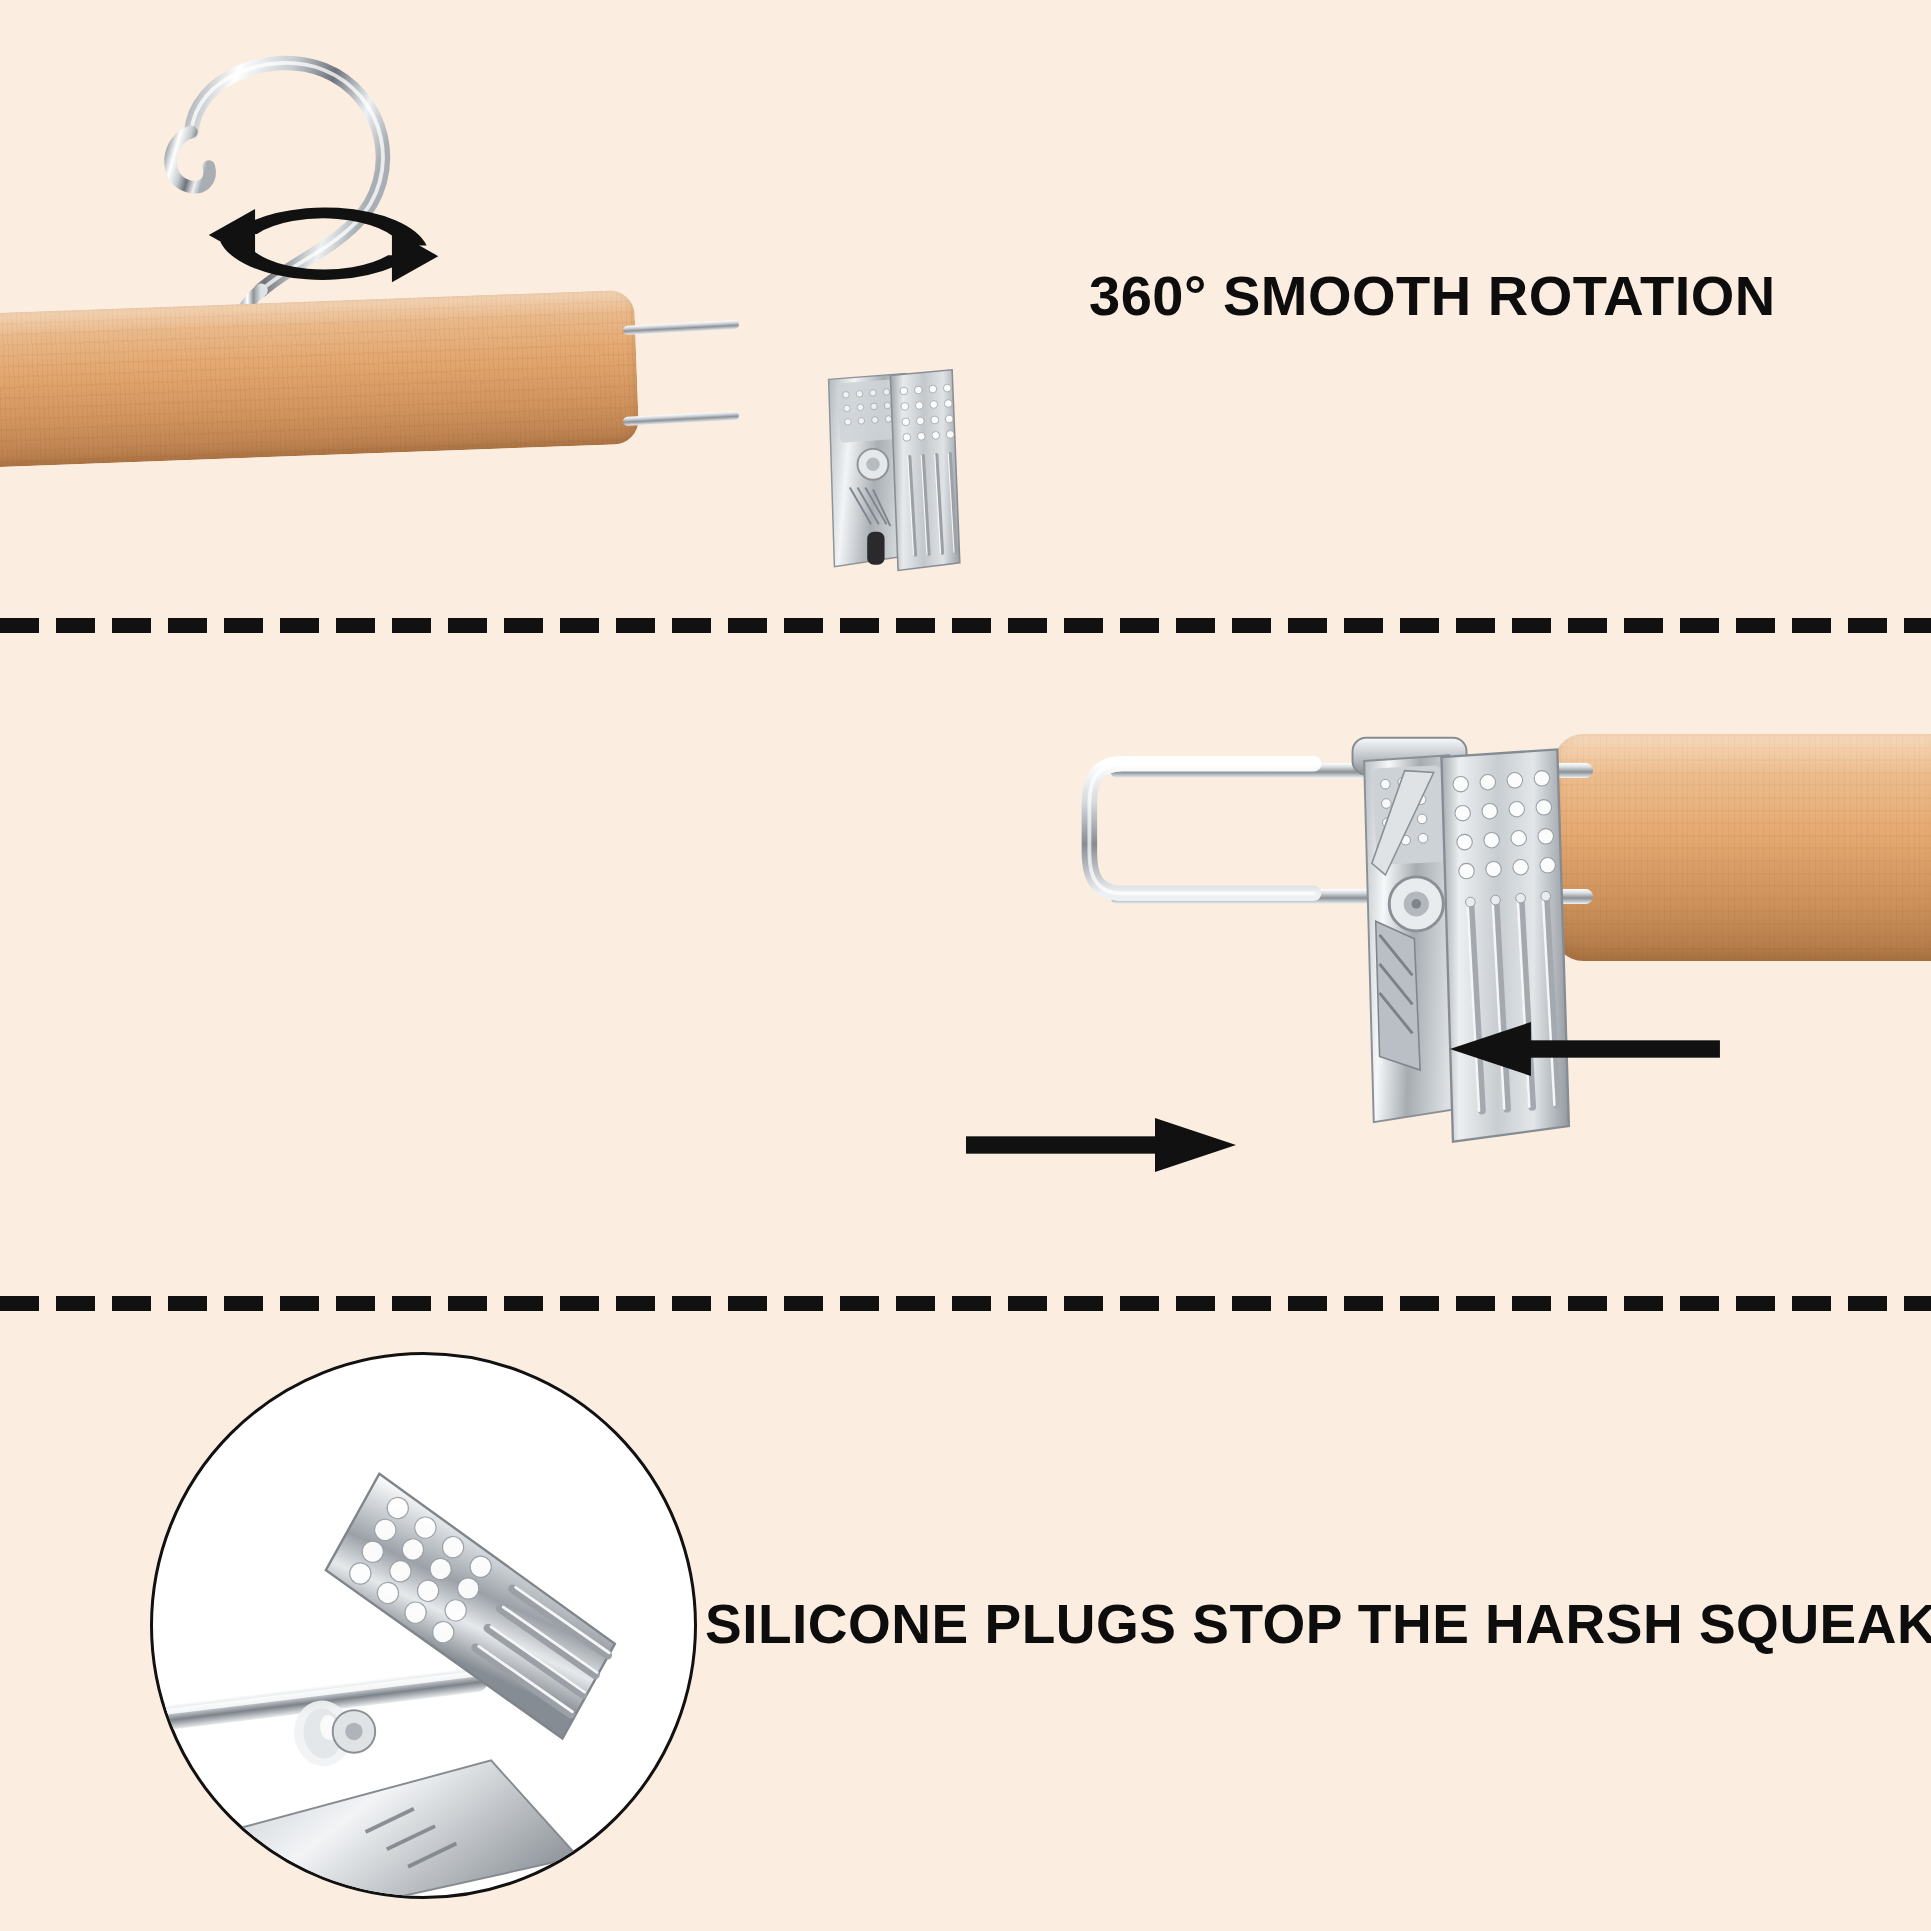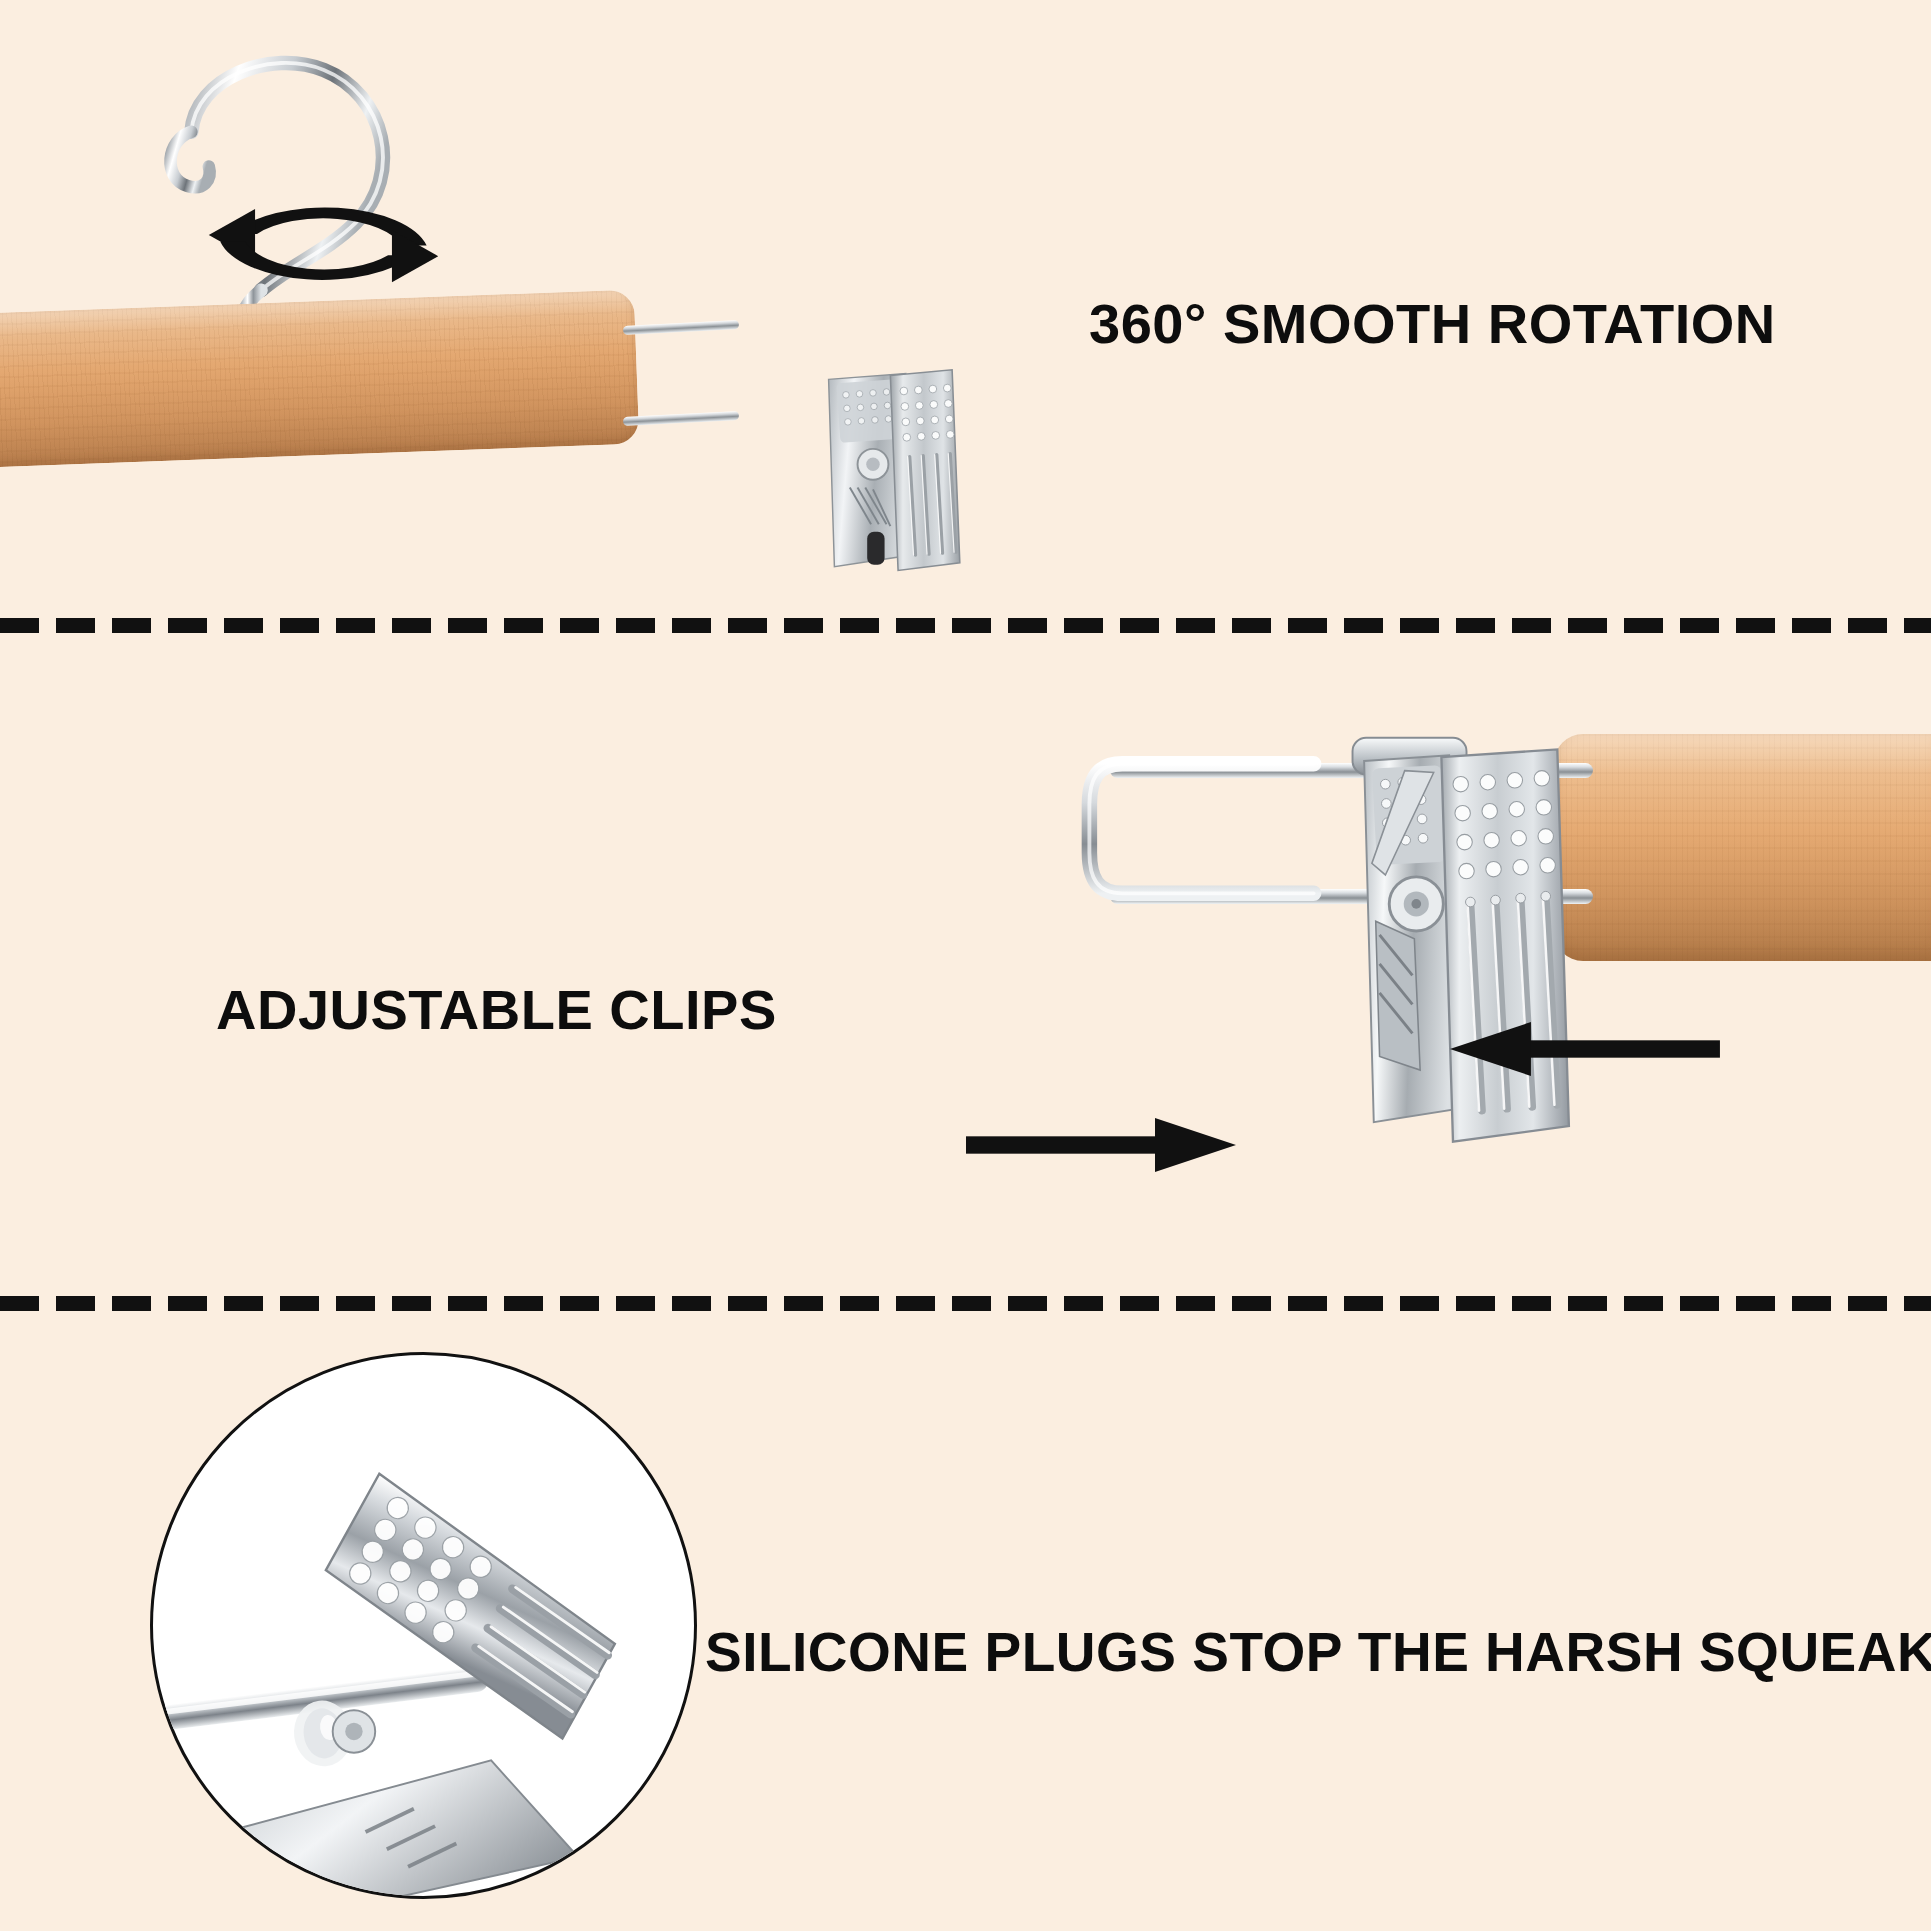--- a/index.html
+++ b/index.html
@@ -33,21 +33,20 @@
 
   
   .headline {
     position: absolute;
     color: #0d0d0d;
     font-weight: 700;
     letter-spacing: 0.5px;
     white-space: nowrap;
     line-height: 1;
     font-stretch: condensed;
-    margin-top: 28px;
   }
   #label-rotation { left: 1089px; top: 268px; font-size: 56px; }
   #label-clips    { left: 216px;  top: 954px;  font-size: 56px; }
   #label-silicone { left: 705px;  top: 1597px; font-size: 55px; }
 
   
   #panel-1 { position: absolute; left: 0; top: 0; width: 1931px; height: 618px; }
 
   
   #hook-svg { position: absolute; left: 145px; top: 39px; }
@@ -516,20 +515,19 @@
         </g>
       </svg>
     </div>
   </div>
 
   <div class="divider" id="divider-1"></div>
   <div class="divider" id="divider-2"></div>
 
   <div class="headline" id="label-rotation">360° SMOOTH ROTATION</div>
 
-  <div class="headline" id="label-clips">ADJUSTABLE CLIPS</div>
 
   <div class="headline" id="label-silicone">SILICONE PLUGS STOP THE HARSH SQUEAK</div>
 
   <div class="sr">Wooden Pant Hanger Feature Infographic</div>
 
 </div>
 
 
 </body></html>

